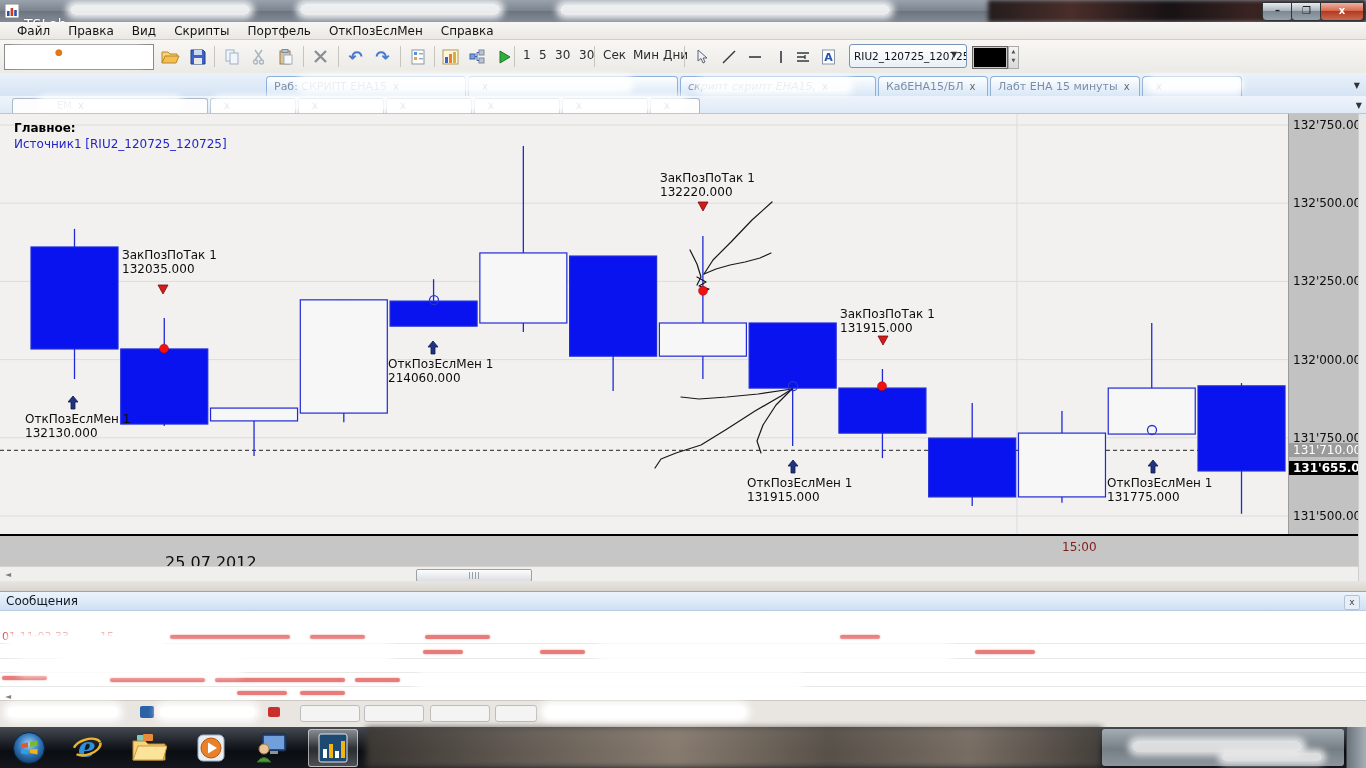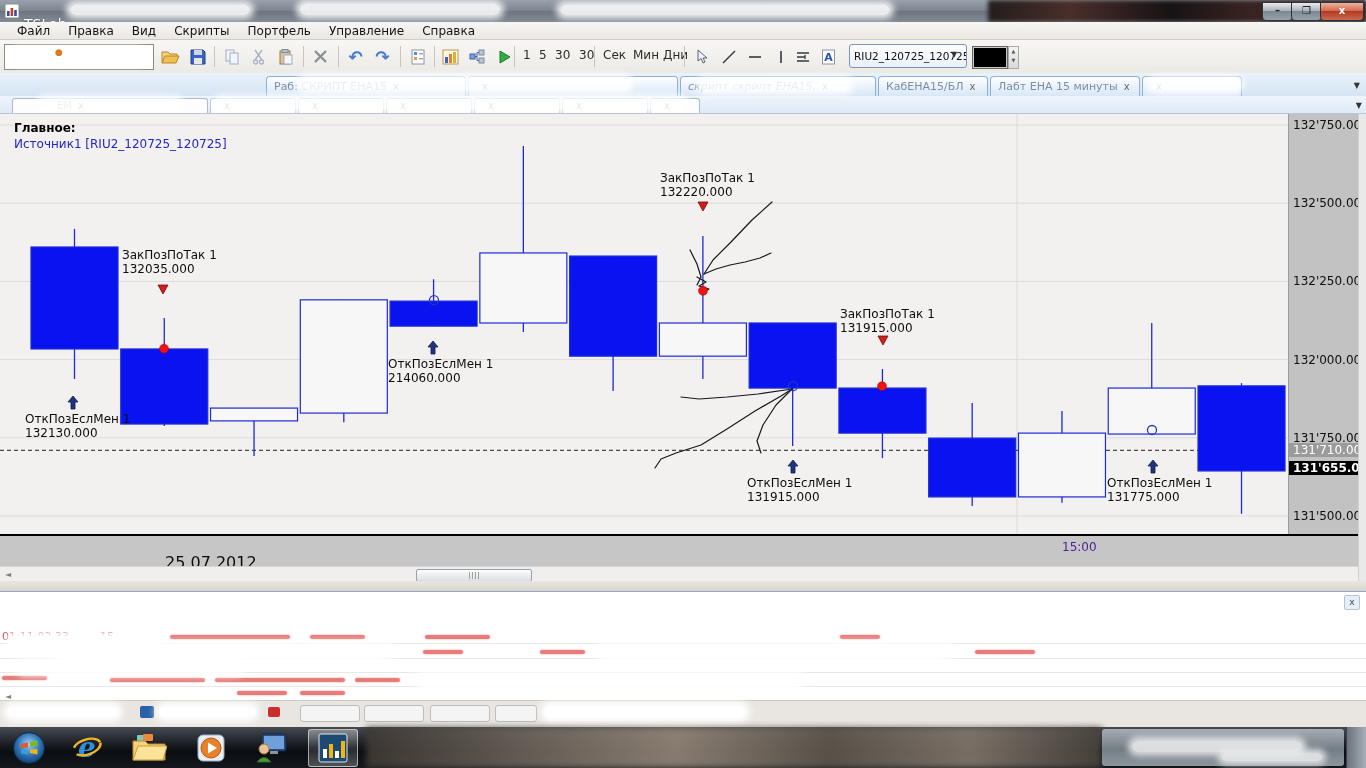--- a/index.html
+++ b/index.html
@@ -55,21 +55,21 @@
   #legend-title{left:14px;top:7px;font-weight:bold;color:#000;font-size:12px;}
   #legend-source{left:14px;top:23px;color:#2324c8;font-size:12px;}
   #price-axis{position:absolute;left:1288px;top:0;width:70px;height:420px;background:#c2c2c2;border-left:1px solid #9b9b9b;}
   .ylab{position:absolute;left:4px;transform:translateY(-50%);font-size:12px;color:#0d0d0d;white-space:nowrap;}
   .badge{position:absolute;left:0;width:70px;transform:translateY(-50%);font-size:12px;color:#fff;
     padding:0 0 0 4px;box-sizing:border-box;white-space:nowrap;}
   .badge.gray{background:#9b9b9b;}
   .badge.black{background:#000;font-weight:bold;}
   #right-strip{position:absolute;left:1358px;top:0;width:8px;height:467px;background:#e9e9e9;border-left:1px solid #cfcfcf;}
   #time-band{position:absolute;left:0;top:420px;width:1358px;height:32px;background:#c6c6c6;border-top:2px solid #000;}
-  #time-label{position:absolute;left:1062px;top:4px;font-size:12px;color:#4c1d95;}
+  #time-label{position:absolute;left:1062px;top:4px;font-size:12px;color:#7f1d1d;}
   #date-label{position:absolute;left:165px;top:17px;font-size:16px;color:#0d0d0d;}
   #chart-hscroll{position:absolute;left:0;top:452px;width:1358px;height:15px;background:#f0efee;border-top:1px solid #d5d3d0;}
   #hthumb{position:absolute;left:416px;top:2px;width:114px;height:11px;border:1px solid #9aa0a8;border-radius:2px;
     background:linear-gradient(#fdfdfd,#dcdee1);}
   #hthumb:after{content:"";position:absolute;left:50%;top:2px;width:10px;height:7px;transform:translateX(-50%);
     background:repeating-linear-gradient(90deg,#9aa0a8 0 1px,transparent 1px 3px);}
   .scroll-arrow{position:absolute;font-size:8px;color:#7c7c7c;}
   .anno-label{position:absolute;font-size:12px;line-height:14px;color:#0d0d0d;white-space:nowrap;}
   
   #msg-gap{left:0;top:581px;width:1366px;height:10px;background:linear-gradient(#e9e6e1,#d8d4cd);}
@@ -126,21 +126,21 @@
 <div class="abs winbtn" id="btn-min" style="left:1262px;width:29px">–</div>
 <div class="abs winbtn" id="btn-restore" style="left:1291px;width:29px">❐</div>
 <div class="abs winbtn" id="btn-close" style="left:1320px;width:42px">x</div>
 
 <div class="abs" id="menubar">
     <div class="menu-item">Файл</div>
     <div class="menu-item">Правка</div>
     <div class="menu-item">Вид</div>
     <div class="menu-item">Скрипты</div>
     <div class="menu-item">Портфель</div>
-    <div class="menu-item">Управление</div>
+    <div class="menu-item">ОткПозЕслМен</div>
     <div class="menu-item">Справка</div>
   </div>
 
 <div class="abs" id="toolbar">
   <div class="abs" id="tb-combo1">
     <div class="smudge dim" style="left:8px;top:5px;width:130px;height:12px"></div>
     <span class="abs" style="left:50px;top:2px;color:#e07818;font-size:9px">●</span>
   </div>
 
   <div class="tbtn" style="left:158px">
@@ -407,20 +407,21 @@
       </div>
       <div class="anno-label" style="left: 1107px; top: 362px;">
         <div>ОткПозЕслМен 1</div>
         <div>131775.000</div>
       </div>
     </div>
 </div>
 
 <div class="abs" id="msg-gap"></div>
 <div class="abs" id="msg-panel">
+  <div id="msg-header">Сообщения</div>
   <div id="msg-close">x</div>
 
   <span class="redtext" style="left:2px;top:38px">01:11:02.33</span>
   <span class="redtext" style="left:100px;top:38px">15</span>
   <div class="redstreak" style="left:170px;top:43px;width:120px"></div>
   <div class="redstreak" style="left:310px;top:43px;width:55px"></div>
   <div class="redstreak" style="left:425px;top:43px;width:65px"></div>
   <div class="redstreak" style="left:840px;top:43px;width:40px"></div>
   <div class="redstreak" style="left:423px;top:58px;width:40px"></div>
   <div class="redstreak" style="left:540px;top:58px;width:45px"></div>

